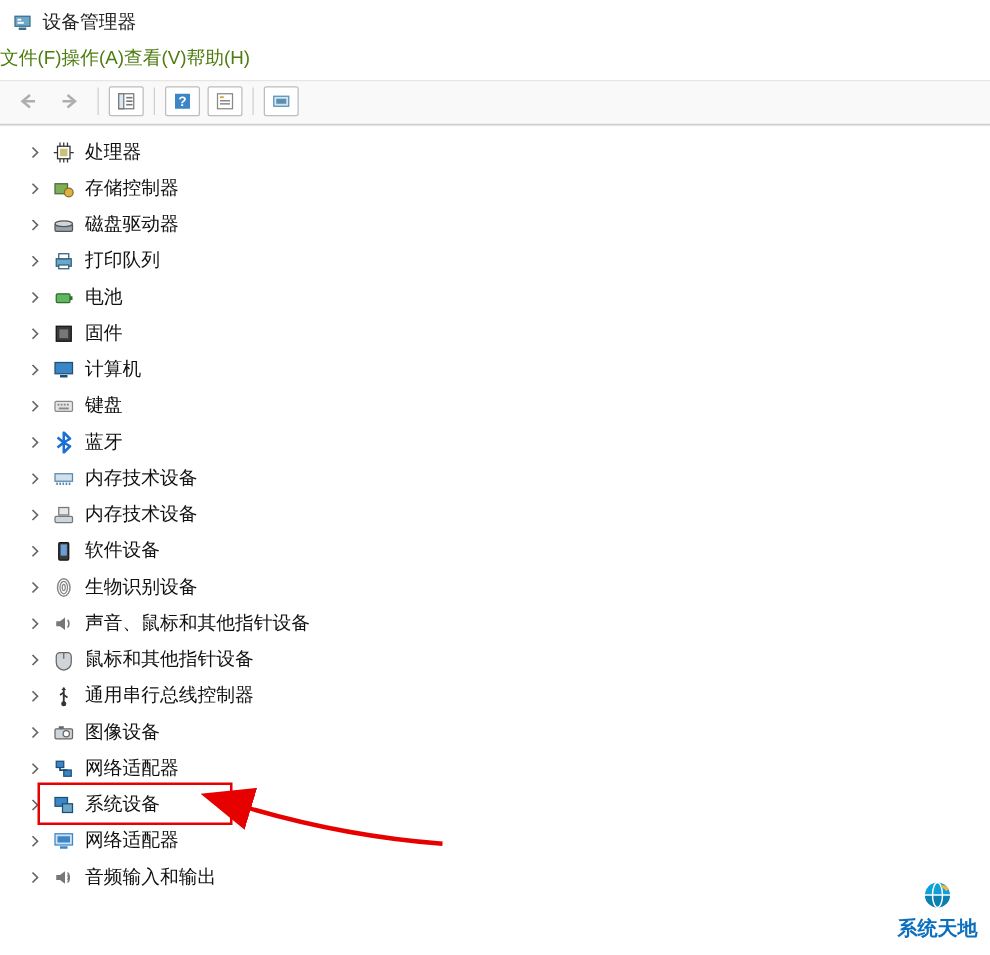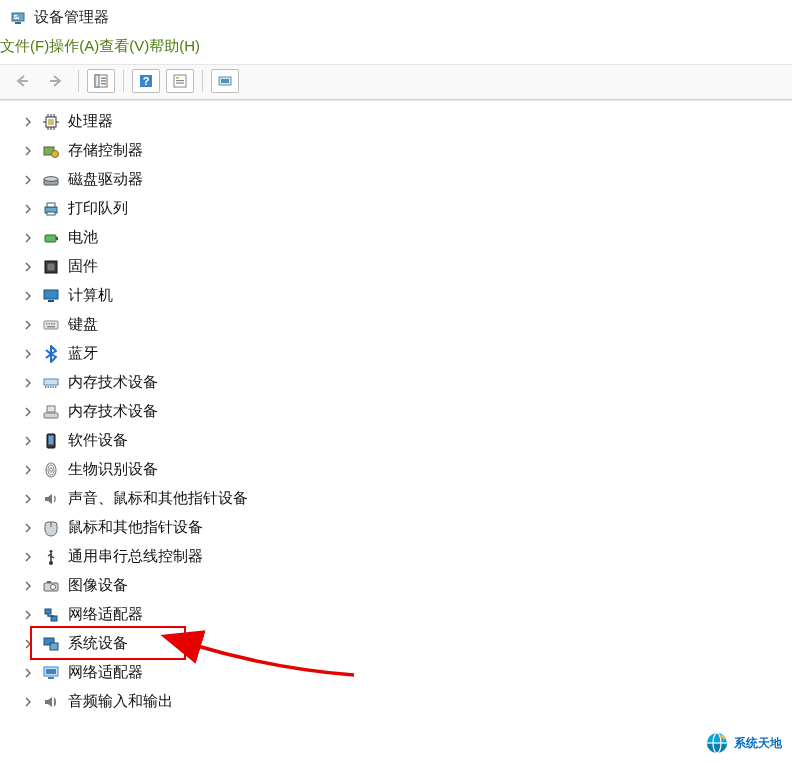--- a/index.html
+++ b/index.html
@@ -19,21 +19,21 @@
   .content { flex: 1; position: relative; border-top: 1px solid #e6e6e6; overflow: hidden; }
   .tree { position: absolute; left: 22px; top: 6px; right: 10px; }
   .node { display: flex; align-items: center; height: 29px; gap: 8px; font-size: 15px; color: #111; cursor: default; }
   .expcol { width: 12px; height: 12px; display: flex; align-items: center; justify-content: center; color: #666; }
   .expcol svg { width: 10px; height: 10px; display: block; }
   .nicon { width: 18px; height: 18px; display: flex; align-items: center; justify-content: center; }
   .nicon svg { width: 18px; height: 18px; display: block; }
   .nlabel { white-space: nowrap; }
   .highlight-box { position: absolute; border: 2px solid #e60000; pointer-events: none; }
   .arrow { position: absolute; pointer-events: none; }
-  .watermark { position: absolute; right: 10px; bottom: 10px; display: flex; align-items: center; gap: 6px; font-size: 12px; font-weight: 700; color: #0b6fbf; }
+  .watermark { position: absolute; right: 10px; bottom: 10px; display: flex; align-items: center; gap: 6px; font-size: 16px; font-weight: 700; color: #0b6fbf; flex-direction: column; }
   .watermark .globe { width: 22px; height: 22px; }
   .watermark .globe svg { width: 22px; height: 22px; display: block; }
 </style>
 </head>
 <body>
 
 <div class="window">
   <div class="titlebar">
     <span class="ticon">
       <svg viewBox="0 0 16 16">

